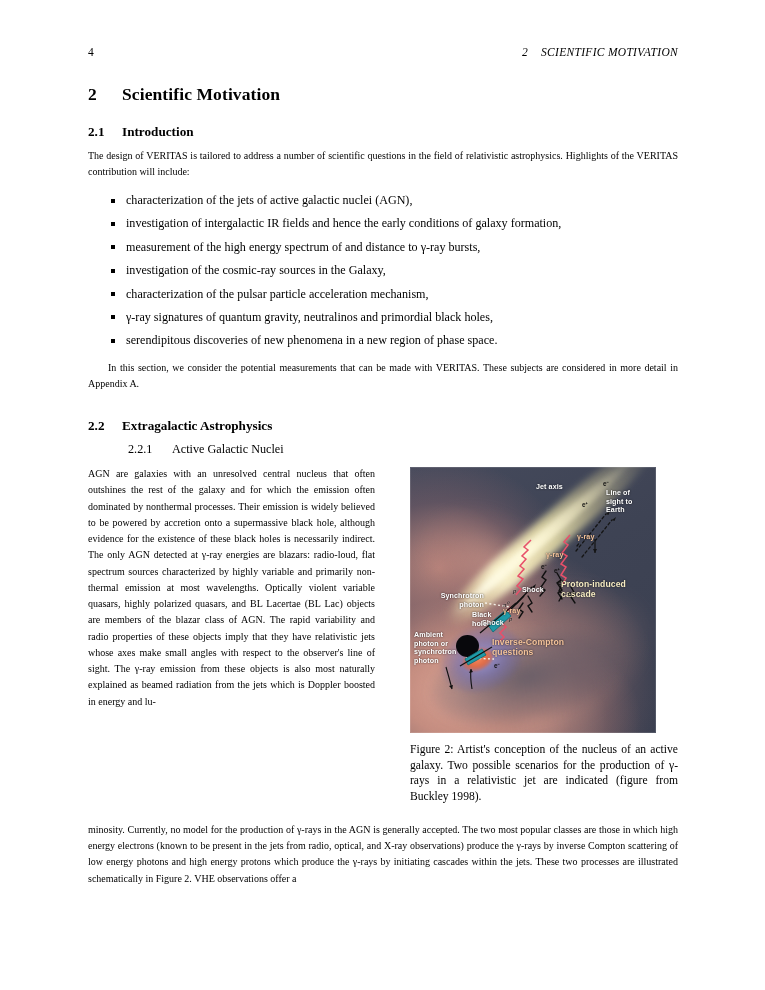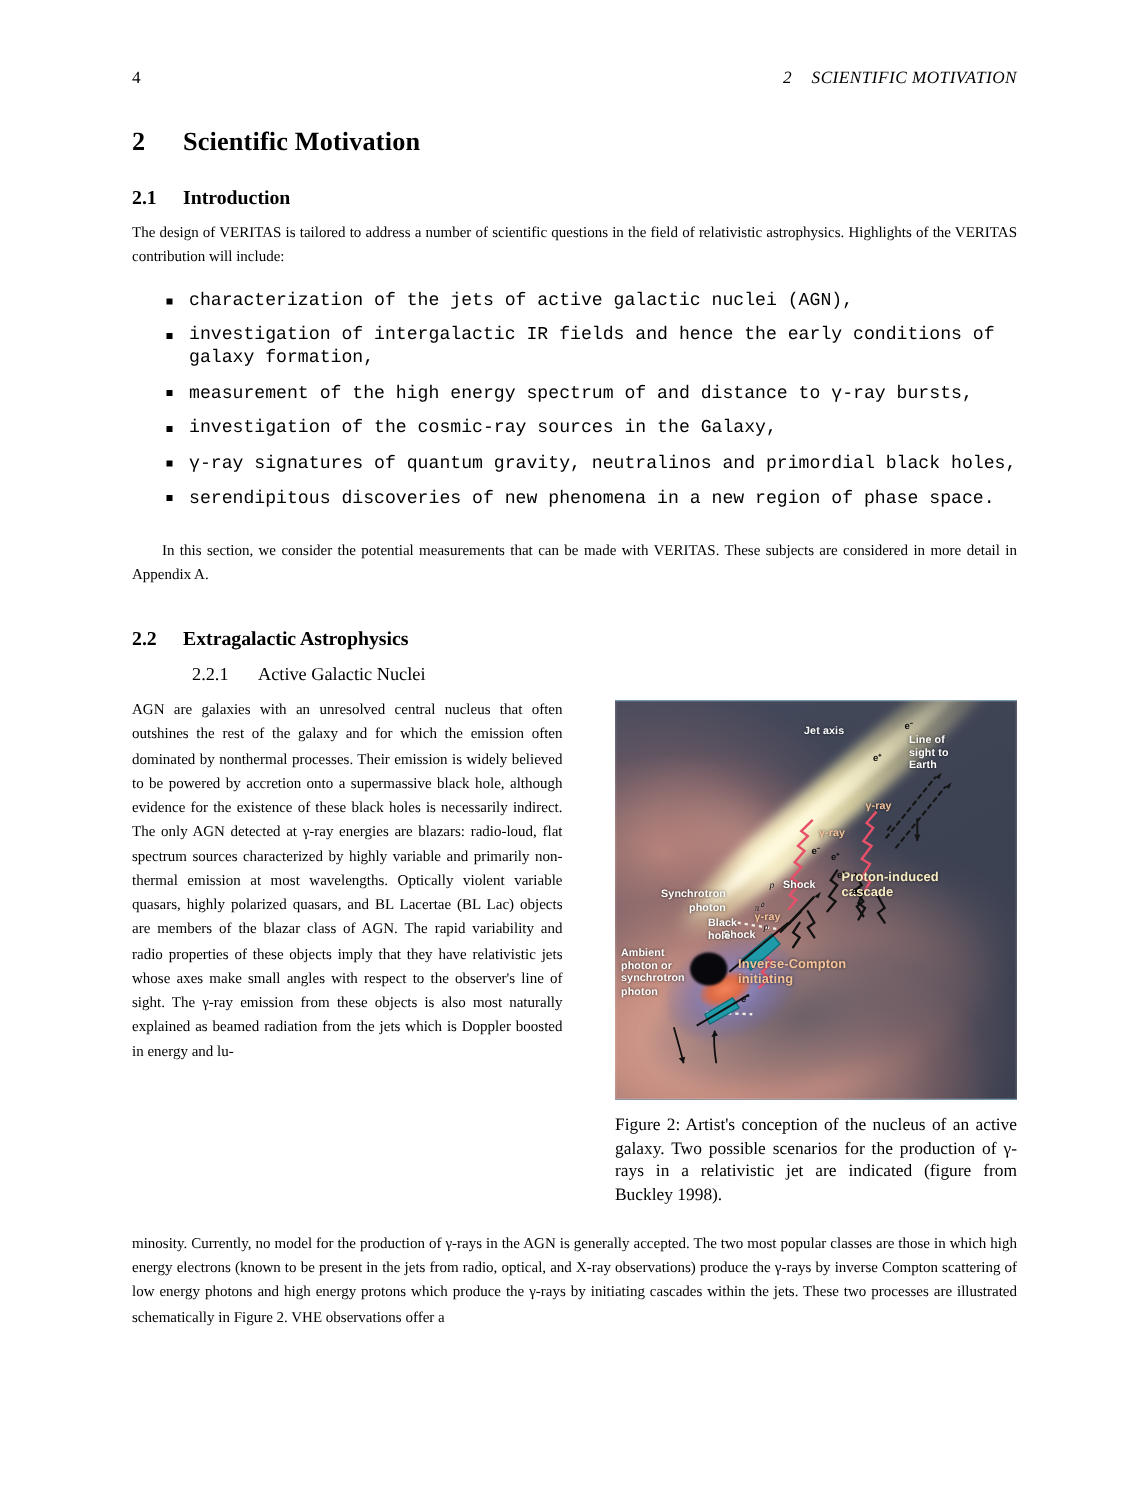--- a/index.html
+++ b/index.html
@@ -100,21 +100,20 @@
     left: 108px;
     top: 193px;
     width: 570px;
     font-size: 12.1px;
   }
   .bullet-row {
     position: relative;
     padding-left: 18px;
     margin-bottom: 8.4px;
     line-height: 15px;
-    font-family: Liberation Mono, monospace;
   }
   .bullet-row .dot {
     position: absolute;
     left: 3px;
     top: 5.5px;
     width: 4px;
     height: 4px;
     background: #000;
   }
   
@@ -133,22 +132,21 @@
     position: absolute;
     left: 410px;
     top: 467px;
     width: 246px;
   }
   #figure-image {
     position: relative;
     width: 246px;
     height: 266px;
     overflow: hidden;
-    background: #0369a1;
-    padding-left: 22px;
+    background: #a16207;
   }
   
   .bg-deep {
     position: absolute; inset: 0;
     background:
       radial-gradient(ellipse 120% 90% at 20% 85%, #d8a193 0%, #c08a7e 18%, rgba(150,110,110,0.55) 40%, rgba(60,64,80,0.0) 68%),
       radial-gradient(ellipse 70% 55% at 12% 38%, rgba(216,150,134,0.85) 0%, rgba(150,105,110,0.35) 45%, rgba(60,64,80,0) 75%),
       radial-gradient(ellipse 55% 40% at 50% 95%, rgba(226,170,150,0.9) 0%, rgba(160,115,112,0.3) 55%, rgba(60,64,80,0) 80%),
       linear-gradient(150deg, #454a5c 0%, #3e4354 45%, #3a3f50 100%);
   }
@@ -318,20 +316,24 @@
       <span class="dot"></span>
       <span>investigation of intergalactic IR fields and hence the early conditions of galaxy formation,</span>
     </div>
     <div class="bullet-row">
       <span class="dot"></span>
       <span>measurement of the high energy spectrum of and distance to γ-ray bursts,</span>
     </div>
     <div class="bullet-row">
       <span class="dot"></span>
       <span>investigation of the cosmic-ray sources in the Galaxy,</span>
+    </div>
+    <div class="bullet-row">
+      <span class="dot"></span>
+      <span>characterization of the pulsar particle acceleration mechanism,</span>
     </div>
     <div class="bullet-row">
       <span class="dot"></span>
       <span>γ-ray signatures of quantum gravity, neutralinos and primordial black holes,</span>
     </div>
     <div class="bullet-row">
       <span class="dot"></span>
       <span>serendipitous discoveries of new phenomena in a new region of phase space.</span>
     </div>
   </div>
@@ -426,21 +428,21 @@
       <div class="flabel fl-peach" style="left:93px; top:140px;">γ-ray</div>
       <div class="flabel fl-white" style="left:24px; top:125px; text-align:right; width:50px;">Synchrotron
 photon</div>
       <div class="flabel fl-white" style="left:4px; top:164px;">Ambient
 photon or
 synchrotron
 photon</div>
       <div class="flabel fl-cream" style="left:151px; top:112px; font-size:8.6px; line-height:10.4px;">Proton-induced
 cascade</div>
       <div class="flabel fl-peach" style="left:82px; top:170px; font-size:8.6px; line-height:10.4px;">Inverse-Compton
-initiating</div>
+questions</div>
       <div class="flabel fl-white" style="left:112px; top:119px;">Shock</div>
       <div class="flabel fl-white" style="left:72px; top:152px;">Shock</div>
       <div class="flabel fl-white" style="left:30px; top:144px;margin-left:32px;">Black
 hole</div>
 
       <span class="fl-sym-w" style="left:131px; top:95px;">e⁻</span>
       <span class="fl-sym-w" style="left:144px; top:99px;">e⁺</span>
       <span class="fl-sym-w" style="left:148px; top:111px;">e⁺</span>
       <span class="fl-sym-w" style="left:158px; top:122px;">e⁻</span>
       <span class="fl-sym-w" style="left:193px; top:12px;">e⁻</span>

